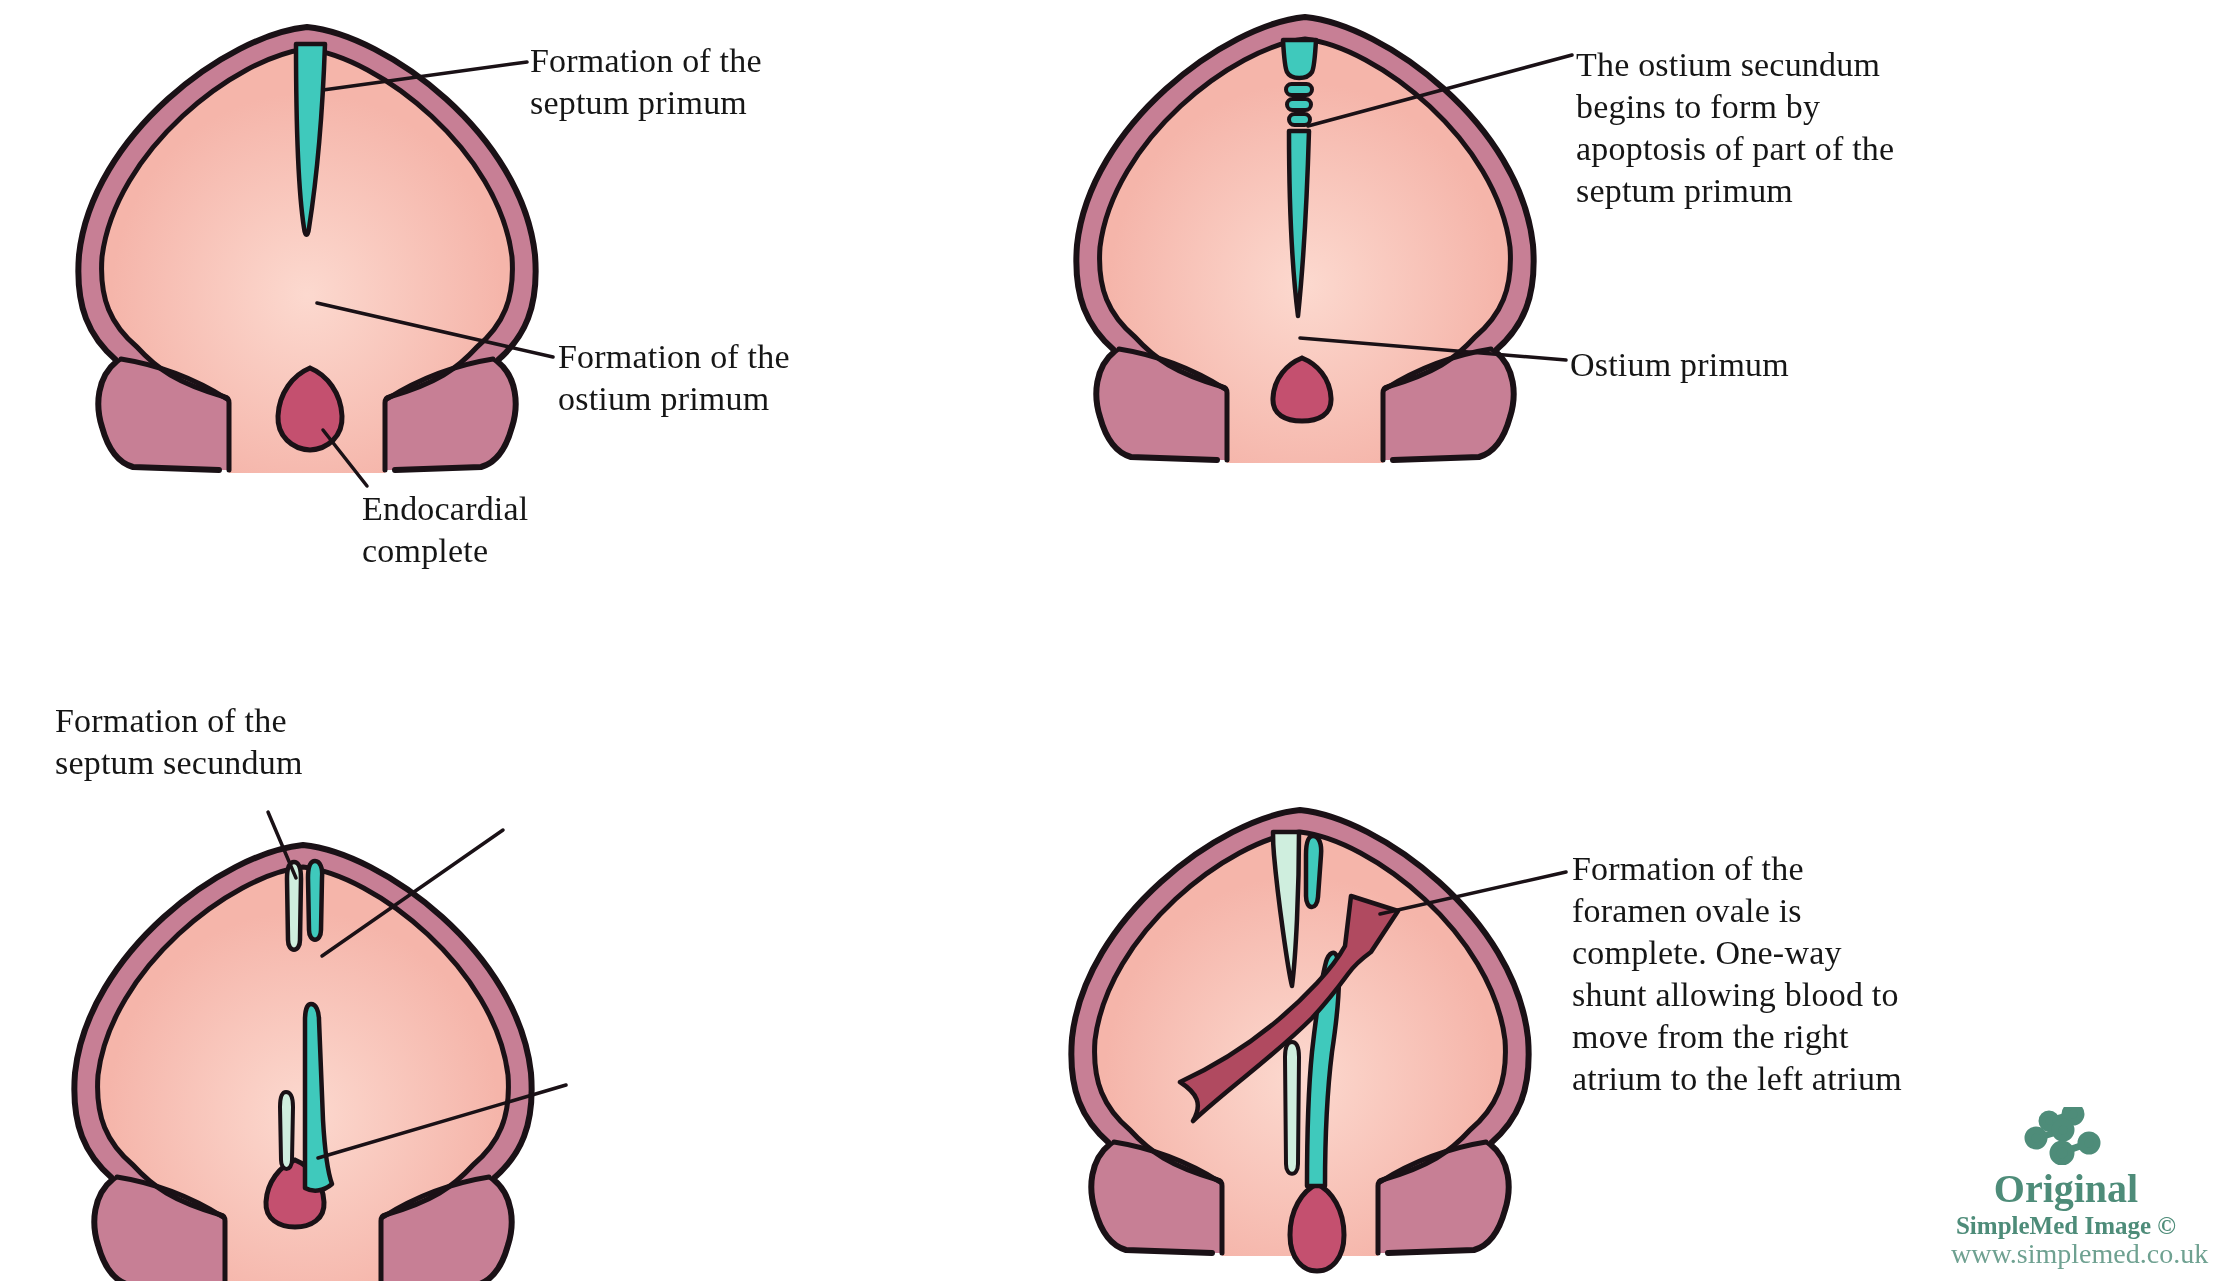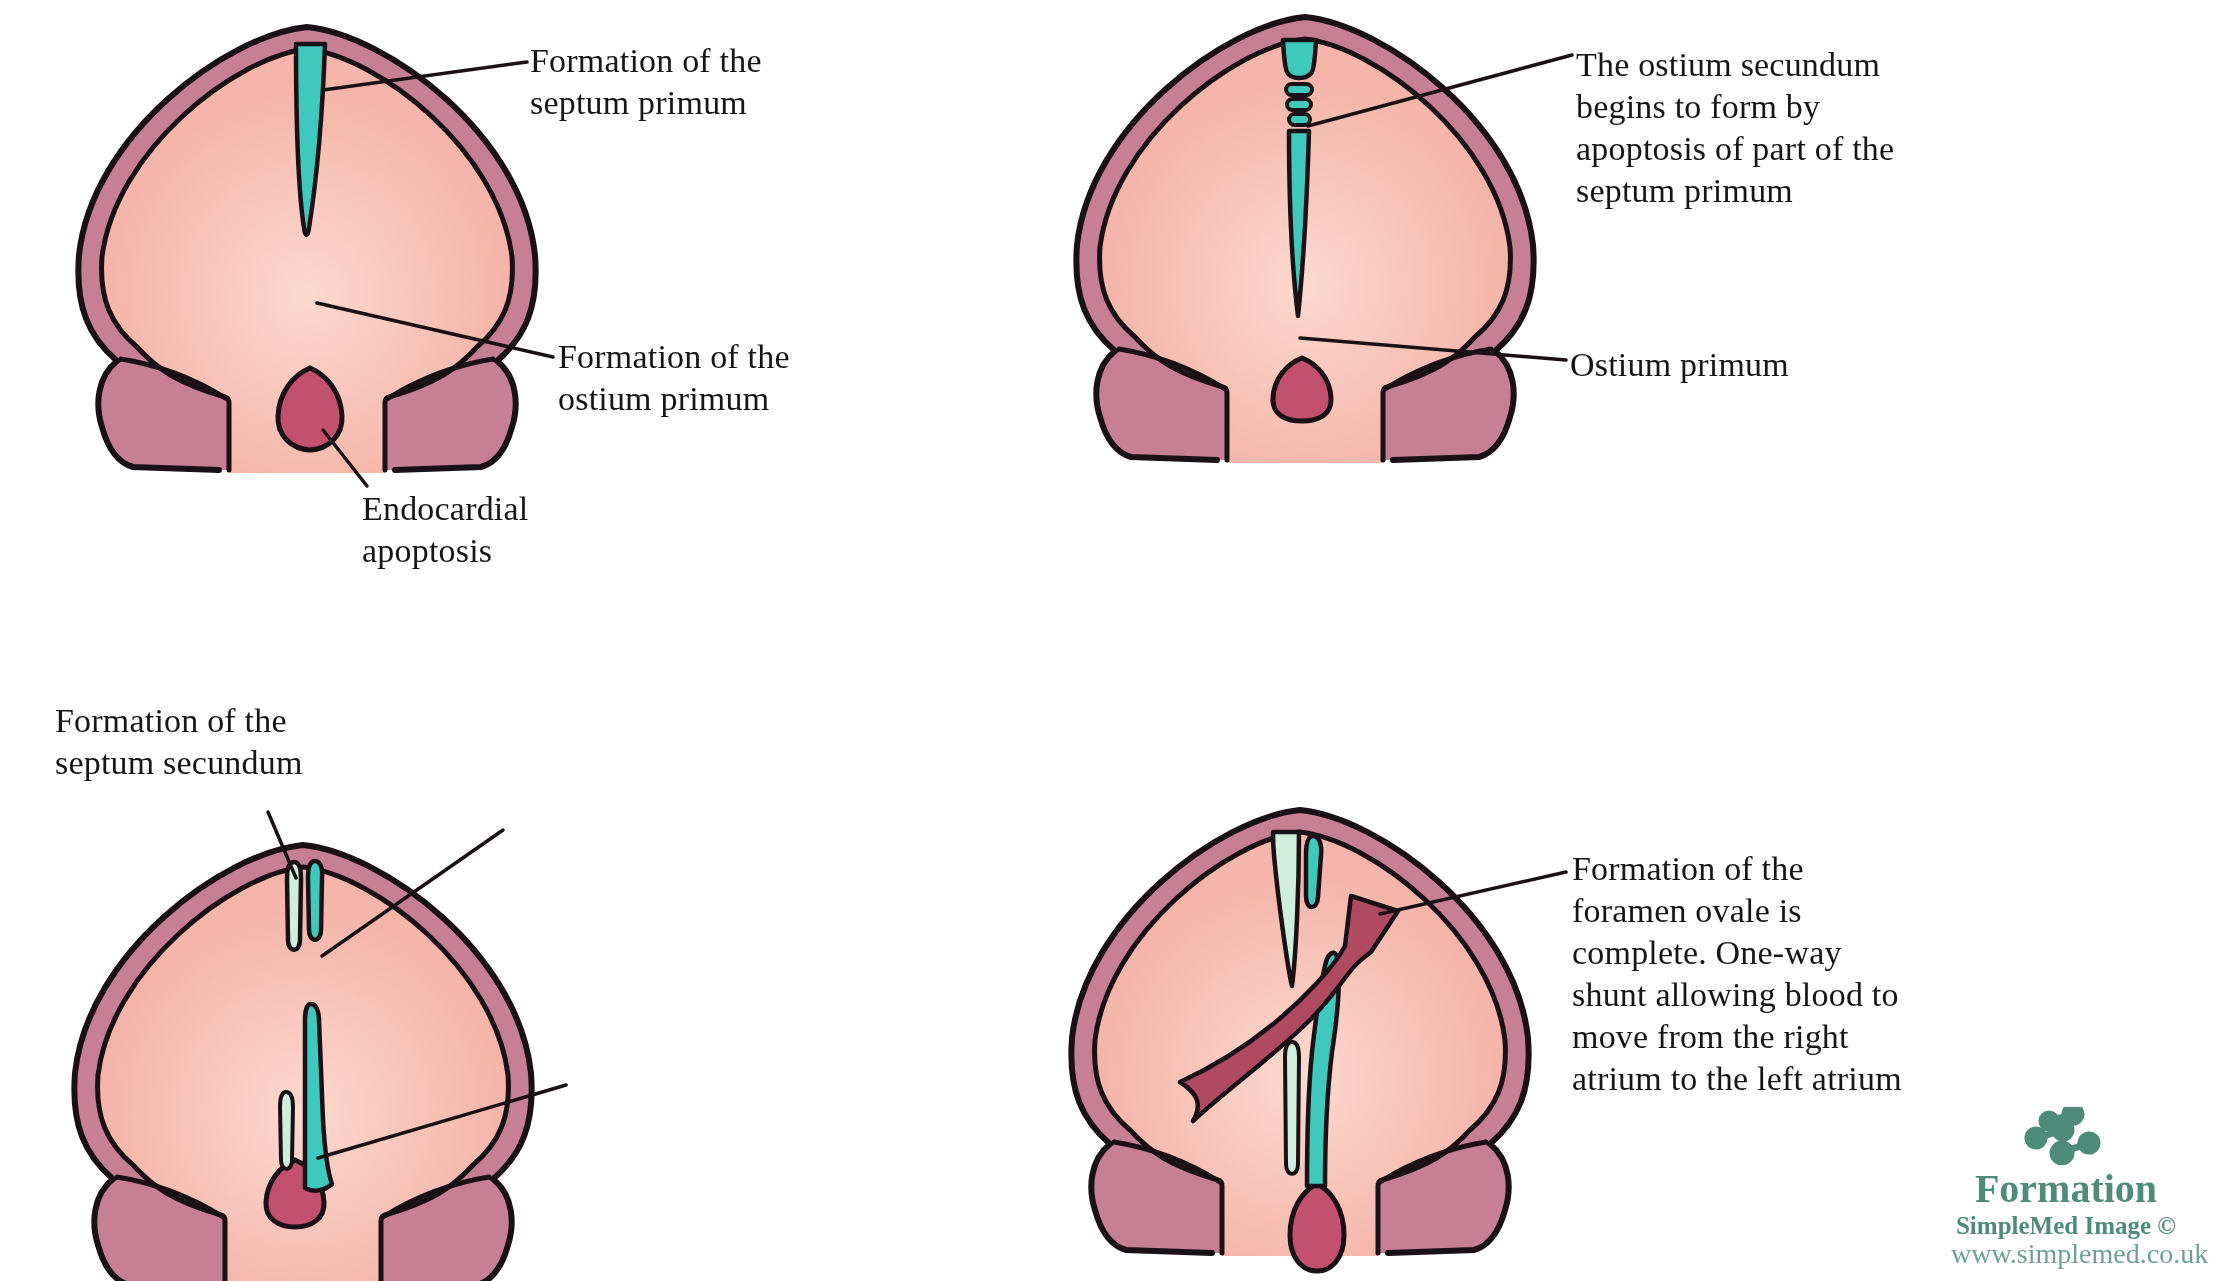--- a/index.html
+++ b/index.html
@@ -187,21 +187,21 @@
       <line x1="318" y1="1158" x2="566" y2="1085"></line>
       <line x1="1380" y1="914" x2="1566" y2="872"></line>
     </g>
   </svg>
 
   <div class="lbl" style="left:530px;top:40px;">Formation of the
 septum primum</div>
   <div class="lbl" style="left:558px;top:336px;">Formation of the
 ostium primum</div>
   <div class="lbl" style="left:362px;top:488px;">Endocardial
-apoptosis</div>
+complete</div>
 
   <div class="lbl" style="left:1576px;top:44px;">The ostium secundum
 begins to form by
 apoptosis of part of the
 septum primum</div>
   <div class="lbl" style="left:1570px;top:344px;">Ostium primum</div>
 
   <div class="lbl" style="left:55px;top:700px;">Formation of the
 septum secundum</div>
 
@@ -219,18 +219,18 @@
         <circle cx="31" cy="14" r="7"></circle>
           <circle cx="55" cy="7" r="8"></circle>
         <line x1="22" y1="30" x2="42" y2="24"></line>
         <circle cx="18" cy="31" r="8"></circle>
           <circle cx="45" cy="23" r="8"></circle>
         <line x1="48" y1="44" x2="68" y2="37"></line>
         <circle cx="44" cy="46" r="9"></circle>
           <circle cx="71" cy="36" r="8"></circle>
       </g>
     </svg>
-    <div class="wm-brand">Formation</div>
+    <div class="wm-brand">Original</div>
     <div class="wm-credit">SimpleMed Image ©</div>
     <div class="wm-url">www.simplemed.co.uk</div>
   </div>
 
 </div>
 
 </body></html>

